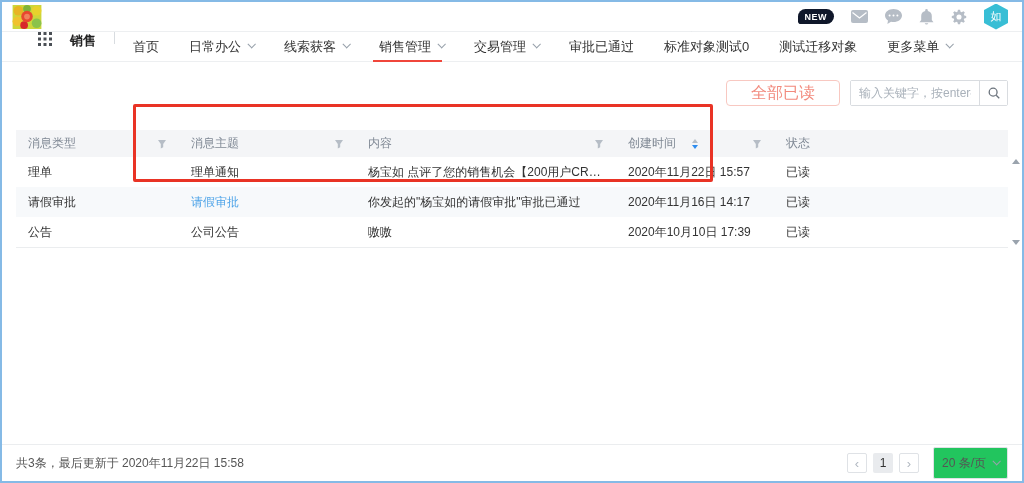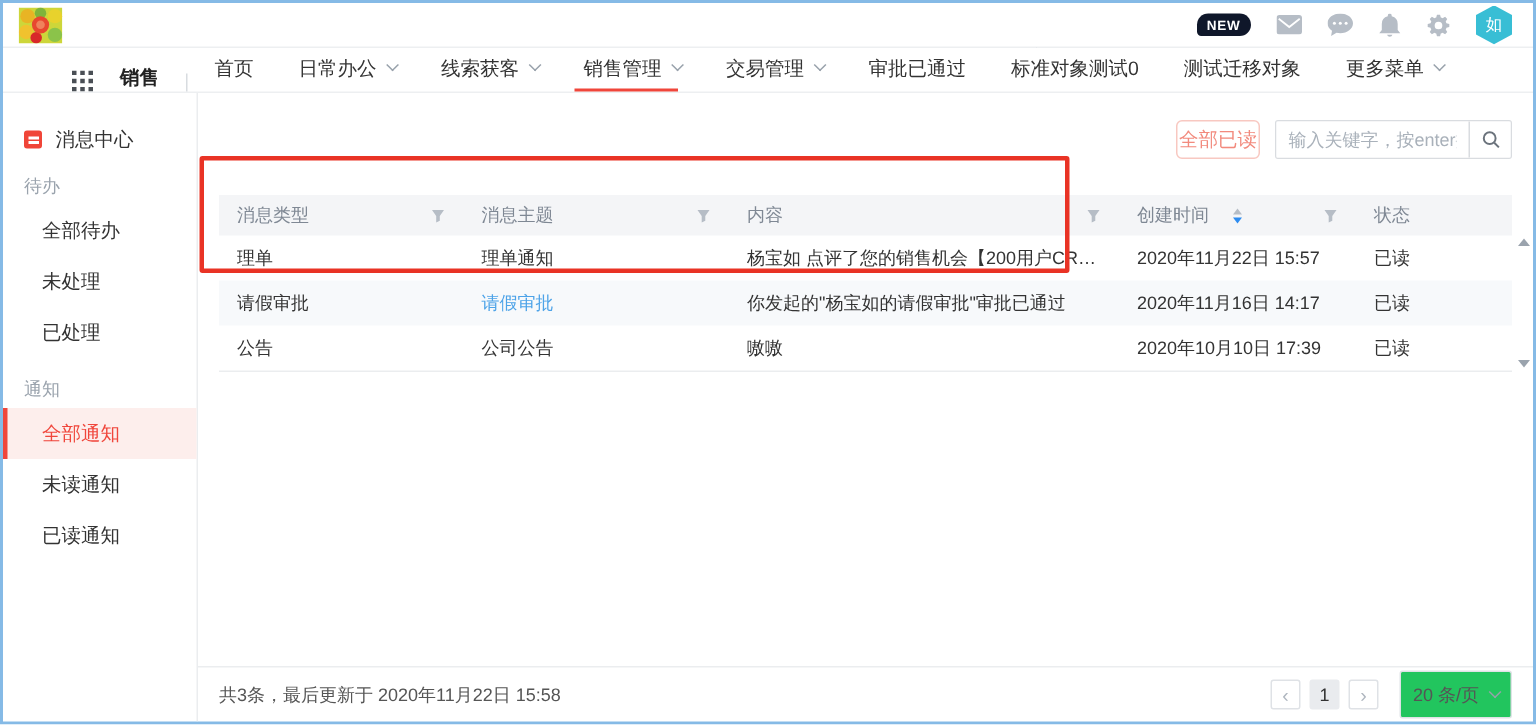--- a/index.html
+++ b/index.html
@@ -15,22 +15,22 @@
   .topbar-search { margin-left:575px; display:flex; align-items:center; gap:7px;margin-top:44px; }
   .topbar-search .ph { font-size:12px; color:#aab2bb; }
   .top-icons { margin-left:auto; display:flex; align-items:center; gap:17px; padding-right:4px; }
   .new-badge { background:#0f172a; color:#fff; font-size:9px; font-weight:bold;
                padding:2.5px 7px; border-radius:8px 8px 8px 3px; letter-spacing:.5px; }
   .avatar { width:24px; height:26px; background:#38bed5; color:#fff; font-size:11px;
             display:flex; align-items:center; justify-content:center;
             clip-path:polygon(50% 0%,100% 25%,100% 75%,50% 100%,0% 75%,0% 25%); }
 
   
-  .navbar { height:30px; flex:0 0 30px; display:flex; align-items:flex-end;
-            border-bottom:1px solid #edeff1; padding-left:46px; gap:30px; background:#fff; }
+  .navbar { height:30px; flex:0 0 30px; display:flex; align-items:flex-start;
+            border-bottom:1px solid #edeff1; padding-left:36px; gap:30px; background:#fff; }
   .apps-grid { display:flex; align-items:center; }
   .app-label { font-size:13px; font-weight:bold; color:#222; margin-left:-12px; }
   .nav-divider { width:1px; height:12px; background:#d8dce0; margin:0 -12px; }
   .nav-item { font-size:13px; color:#333; height:30px; display:flex; align-items:center;
               position:relative; cursor:pointer; white-space:nowrap; }
   .nav-item.active::after { content:""; position:absolute; left:-6px; right:2px; bottom:0;
               height:2px; background:#f0463b; }
   .chev { width:6px; height:6px; border-right:1.5px solid #98a1ab; border-bottom:1.5px solid #98a1ab;
           transform:rotate(45deg) translateY(-1px); display:inline-block; margin-left:7px; margin-top:-4px; }
 
@@ -41,22 +41,22 @@
                    font-size:13px; color:#333; margin-bottom:14px; }
   .mc-icon { width:12px; height:12px; background:#f04538; border-radius:2px; position:relative; }
   .mc-icon::after { content:""; position:absolute; left:2.5px; top:4px; width:7px; height:1.5px; background:#fff; box-shadow:0 3px 0 #fff; }
   .side-section { font-size:12px; color:#9aa3ad; padding-left:14px; margin:12px 0 4px; }
   .side-item { font-size:13px; color:#333; padding:8px 0 8px 26px; cursor:pointer; position:relative; }
   .side-item.selected { color:#f0463b; background:#fdeeec; }
   .side-item.selected::before { content:""; position:absolute; left:0; top:0; bottom:0; width:3px; background:#f0463b; }
 
   .main { flex:1; display:flex; flex-direction:column; padding:0 14px; position:relative; min-width:0; }
   .toolbar { margin-top:18px; height:26px; display:flex; justify-content:flex-end; align-items:center; gap:10px; }
-  .btn-mark-read { border:1px solid #f8c8c1; color:#f28a7d; background:#fff; font-size:13px;
-                   height:26px; padding:0 1px; border-radius:4px; cursor:pointer; }
+  .btn-mark-read { border:1px solid #f8c8c1; color:#f28a7d; background:#fff; font-size:16px;
+                   height:26px; padding:0 24px; border-radius:4px; cursor:pointer; }
   .search-box { display:flex; height:26px; border:1px solid #d9dce0; border-radius:2px; background:#fff; }
   .search-box input { border:0; outline:none; width:128px; font-size:12px; padding:0 8px; color:#333; font-family:inherit; }
   .search-box input::placeholder { color:#a9b1ba; }
   .search-btn { width:28px; border-left:1px solid #d9dce0; background:#fff; display:flex;
                 align-items:center; justify-content:center; cursor:pointer; }
 
   
   .table { margin-top:24px; font-size:12px; }
   .thead { display:flex; background:#f4f5f7; height:27px; align-items:center; color:#7f8894; }
   .th { display:flex; align-items:center; justify-content:space-between; padding:0 12px; height:100%; }
@@ -191,34 +191,20 @@
         <span>测试迁移对象</span>
       </span>
     <span class="nav-item">
         <span>更多菜单</span>
         <i class="chev"></i>
       </span>
   </div>
 
   <div class="content">
 
-    <div class="sidebar">
-      <div class="sidebar-title">
-        <span class="mc-icon"></span>
-        <span>消息中心</span>
-      </div>
-      <div class="side-section">待办</div>
-      <div class="side-item">全部待办</div>
-      <div class="side-item">未处理</div>
-      <div class="side-item">已处理</div>
-      <div class="side-section">通知</div>
-      <div class="side-item selected">全部通知</div>
-      <div class="side-item">未读通知</div>
-      <div class="side-item">已读通知</div>
-    </div>
 
     <div class="main">
       <div class="toolbar">
         <button class="btn-mark-read">全部已读</button>
         <div class="search-box">
           <input placeholder="输入关键字，按enter搜索" style="">
           <span class="search-btn">
             <svg width="14" height="14" viewBox="0 0 16 16">
               <circle cx="7" cy="7" r="4.5" fill="none" stroke="#6b737c" stroke-width="1.5"></circle>
               <line x1="10.5" y1="10.5" x2="14" y2="14" stroke="#6b737c" stroke-width="1.5"></line>

